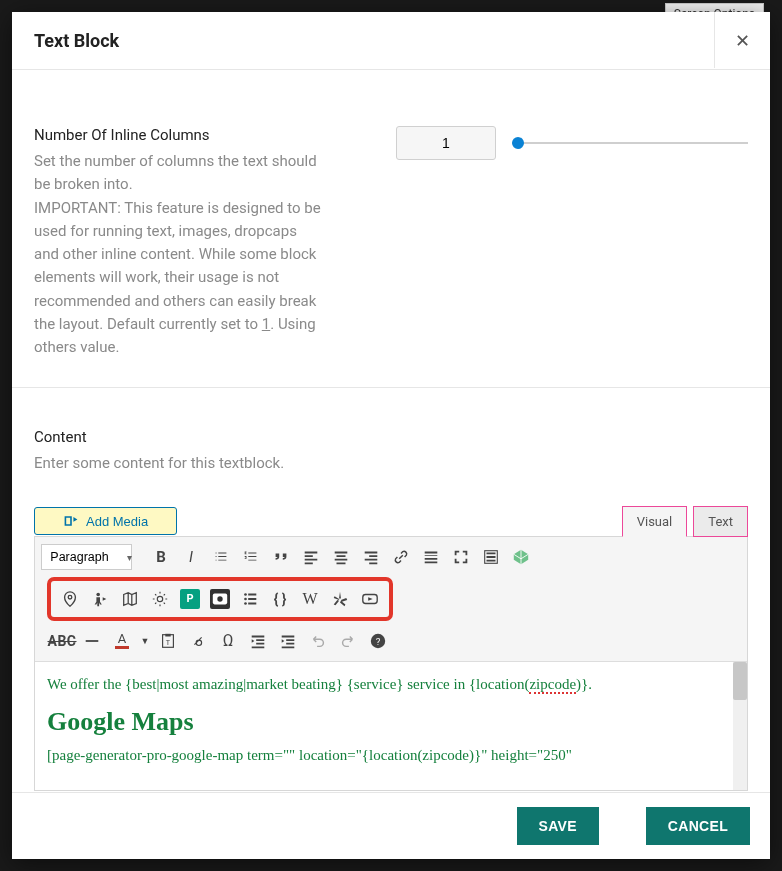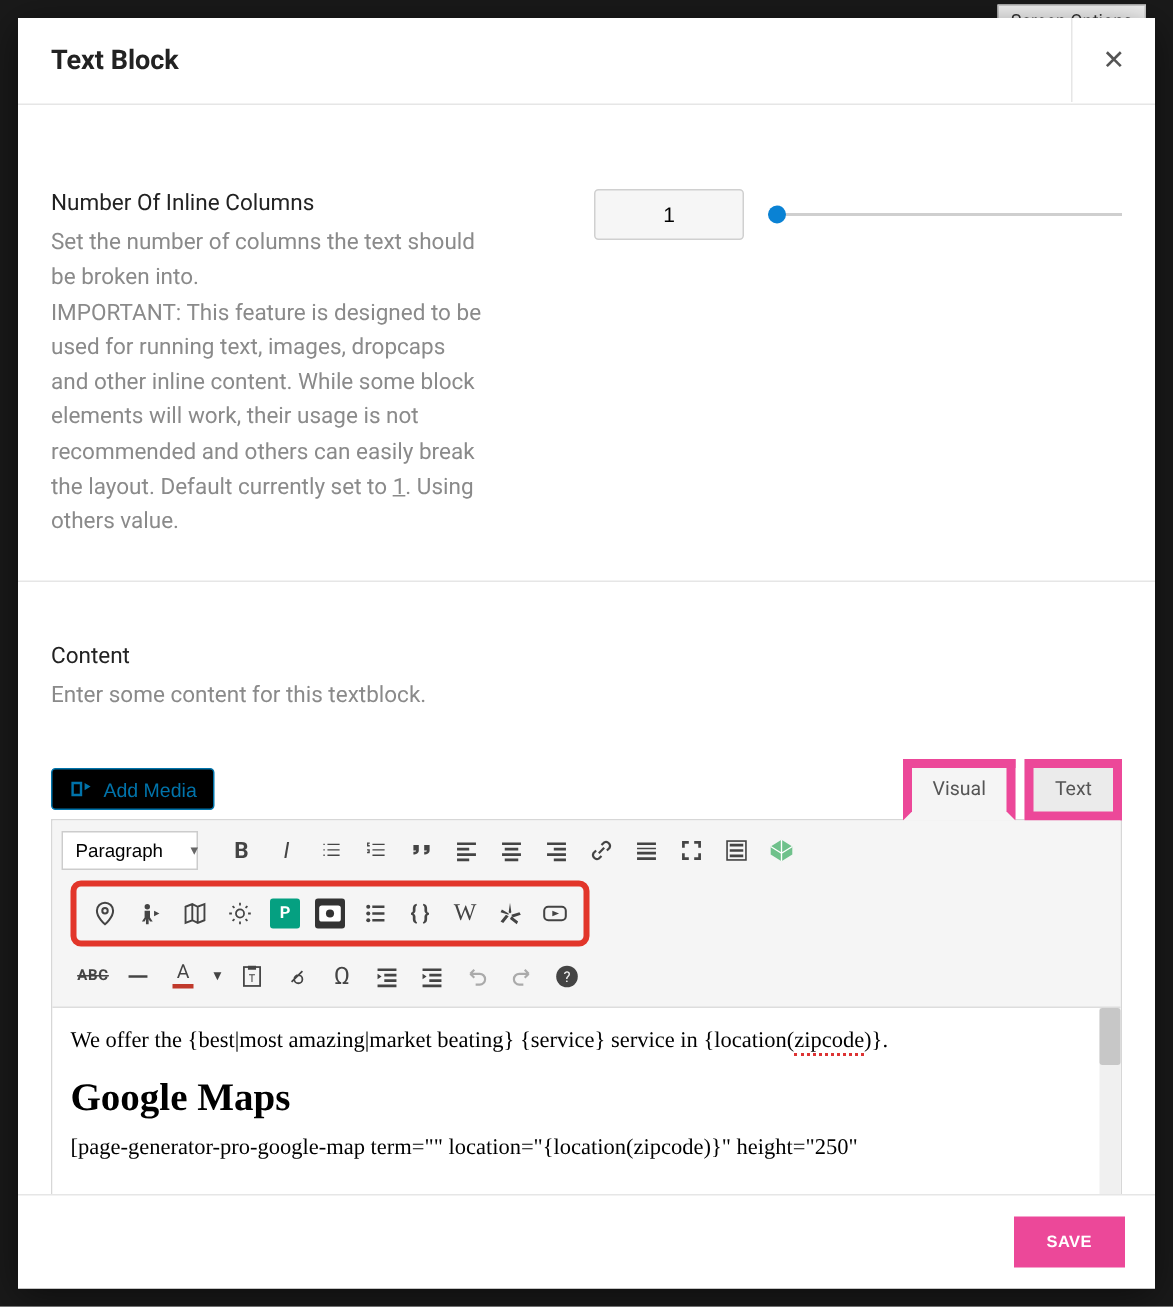--- a/index.html
+++ b/index.html
@@ -146,33 +146,33 @@
   align-items: center;
   margin-top: 30px;
   margin-bottom: 0;
 }
 .add-media-btn {
   display: inline-flex;
   align-items: center;
   gap: 7px;
   border: 1px solid #0073aa;
   color: #0073aa;
-  background: #000000;
-  padding: 5px 11px;
+  background: #fef9c3;
+  padding: 5px 28px;
   border-radius: 3px;
   font-size: 13px;
   cursor: pointer;
 }
 .add-media-btn svg { width: 16px; height: 16px; }
 .tabs {
   display: flex;
   gap: 6px;
 }
 .tab {
-  border: 6px solid #ec4899;
+  border: 1px solid #ec4899;
   padding: 7px 14px;
   font-size: 13px;
   color: #555;
   cursor: pointer;
   background: #ebebeb;
 }
 .tab.active {
   background: #f5f5f5;
   border-bottom-color: #f5f5f5;
 }
@@ -266,42 +266,42 @@
   justify-content: center;
   border-radius: 2px;
 }
 .row3 {
   width: 100%;
   display: flex;
   align-items: center;
   padding-left: 6px;
 }
 .abc-strike {
-  font-size: 10px;
+  font-size: 14px;
   font-weight: 700;
   text-decoration: line-through;
   letter-spacing: 0.5px;
 }
 .text-color {
   display: inline-flex;
   flex-direction: column;
   align-items: center;
   line-height: 1;
 }
 .text-color .bar {
   width: 14px;
   height: 3px;
   background: #c0392b;
   margin-top: 1px;
 }
 .editor-content {
   padding: 14px 12px;
   font-family: Georgia, serif;
   font-size: 15px;
-  color: #000000;
+  color: #15803d;
   min-height: 120px;
   background: #fff;
   position: relative;
 }
 .editor-content p { margin-bottom: 12px; }
 .editor-content h2 {
   font-size: 26px;
   font-weight: 700;
   margin: 14px 0 10px 0;
 }
@@ -324,25 +324,25 @@
 }
 .modal-footer {
   border-top: 1px solid #e6e6e6;
   padding: 14px 20px;
   display: flex;
   justify-content: flex-end;
   gap: 10px;
   background: #fff;
 }
 .footer-btn {
-  background: #ec4899;
+  background: #0f766e;
   color: #fff;
   border: none;
   padding: 11px 22px;
-  font-size: 11px;
+  font-size: 14px;
   font-weight: 600;
   letter-spacing: 0.3px;
   cursor: pointer;
   margin-left: 37px;
 }
 .editor-outer { position: relative; }
 </style>
 </head>
 <body>
 
@@ -600,15 +600,16 @@
             <div class="editor-scrollbar-thumb"></div>
           </div>
         </div>
       </div>
     </div>
 
   </div>
 
   <div class="modal-footer">
     <button class="footer-btn">SAVE</button>
+    <button class="footer-btn">CANCEL</button>
   </div>
 
 </div>
 
 </body></html>

